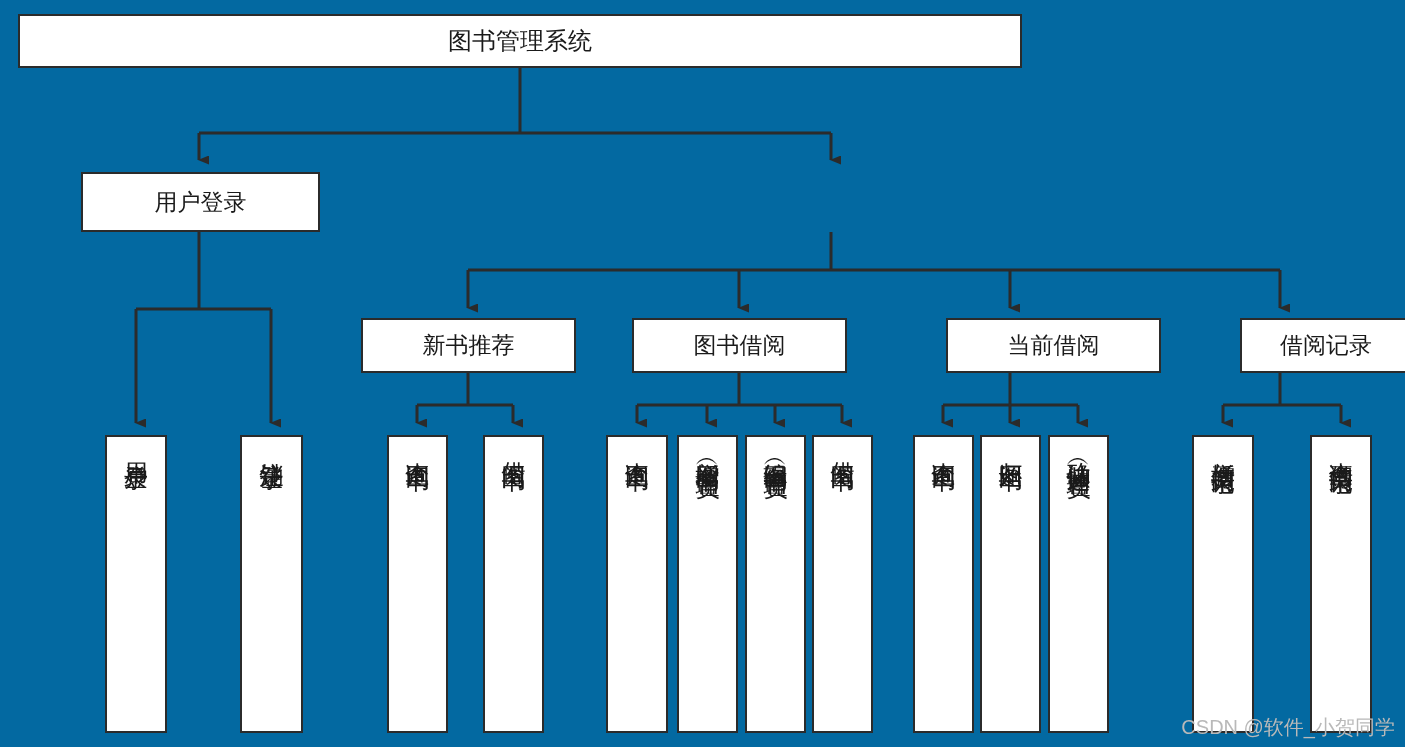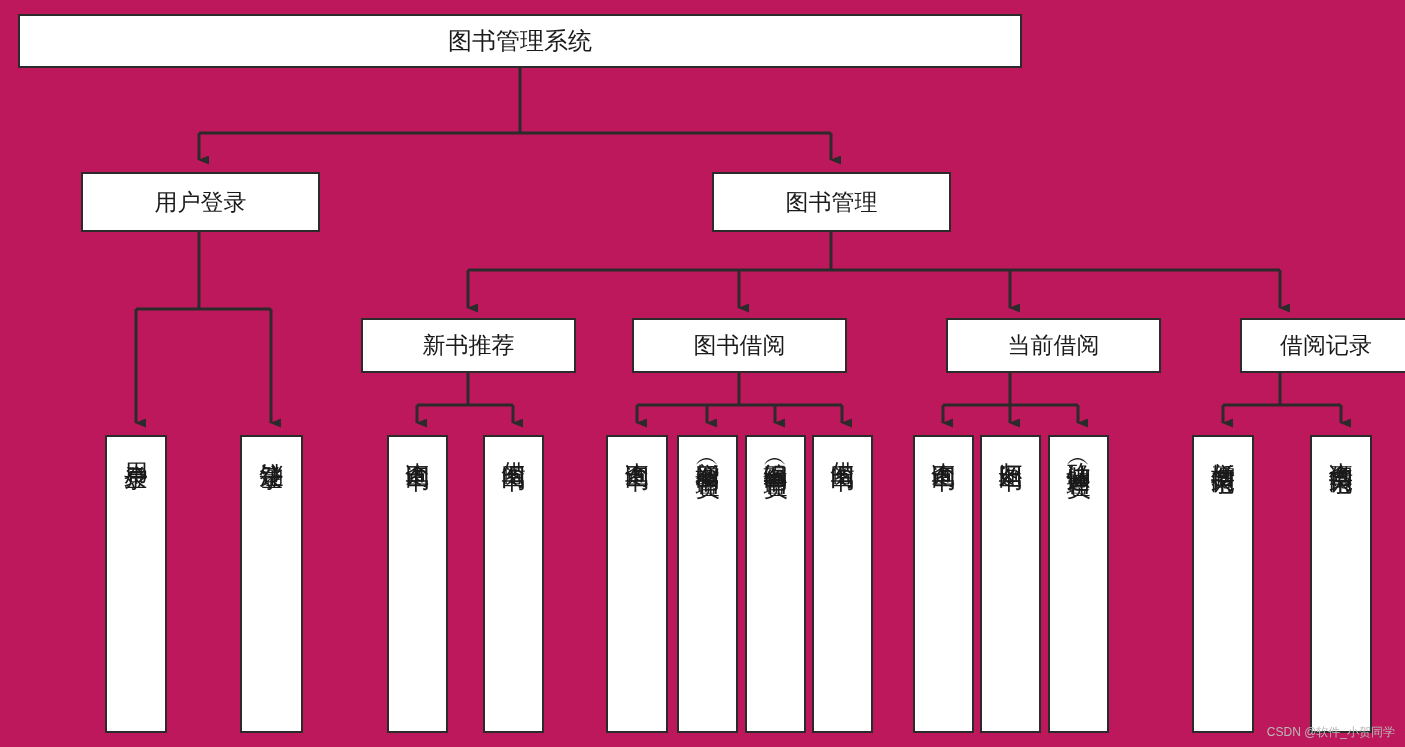--- a/index.html
+++ b/index.html
@@ -7,21 +7,21 @@
     padding: 0;
     background: #ffffff;
   }
   body {
     font-family: "Liberation Sans", "DejaVu Sans", sans-serif;
   }
   #diagram-root {
     position: relative;
     width: 1405px;
     height: 747px;
-    background: #be185d;
+    background: #0369a1;
     overflow: hidden;
   }
   #svg-layer {
     position: absolute;
     left: 0;
     top: 0;
     width: 1405px;
     height: 747px;
   }
   .node-box {
@@ -55,21 +55,21 @@
     text-orientation: upright;
     font-size: 24px;
     letter-spacing: 2px;
     line-height: 1.0;
     white-space: nowrap;
   }
   #watermark {
     position: absolute;
     right: 10px;
     bottom: 6px;
-    font-size: 12px;
+    font-size: 20px;
     color: #b9b9b9;
     white-space: nowrap;
     pointer-events: none;
   }
 </style>
 </head>
 <body>
 
 <div id="diagram-root">
 
@@ -123,23 +123,20 @@
     </g>
   </svg>
 
   <div class="node-box root horiz" style="left:18px; top:14px; width:1004px; height:54px;">
     <span class="node-label">图书管理系统</span>
   </div>
 
   <div class="node-box horiz" style="left:81px; top:172px; width:239px; height:60px;">
     <span class="node-label">用户登录</span>
   </div>
-  <div class="node-box horiz" style="left:712px; top:172px; width:239px; height:60px;">
-    <span class="node-label">图书管理</span>
-  </div>
 
   <div class="node-box horiz" style="left:361px; top:318px; width:215px; height:55px;justify-content:center;">
     <span class="node-label">新书推荐</span>
   </div>
   <div class="node-box horiz" style="left:632px; top:318px; width:215px; height:55px;">
     <span class="node-label">图书借阅</span>
   </div>
   <div class="node-box horiz" style="left:902px; top:318px; width:215px; height:55px;margin-left:44px;">
     <span class="node-label">当前借阅</span>
   </div>

